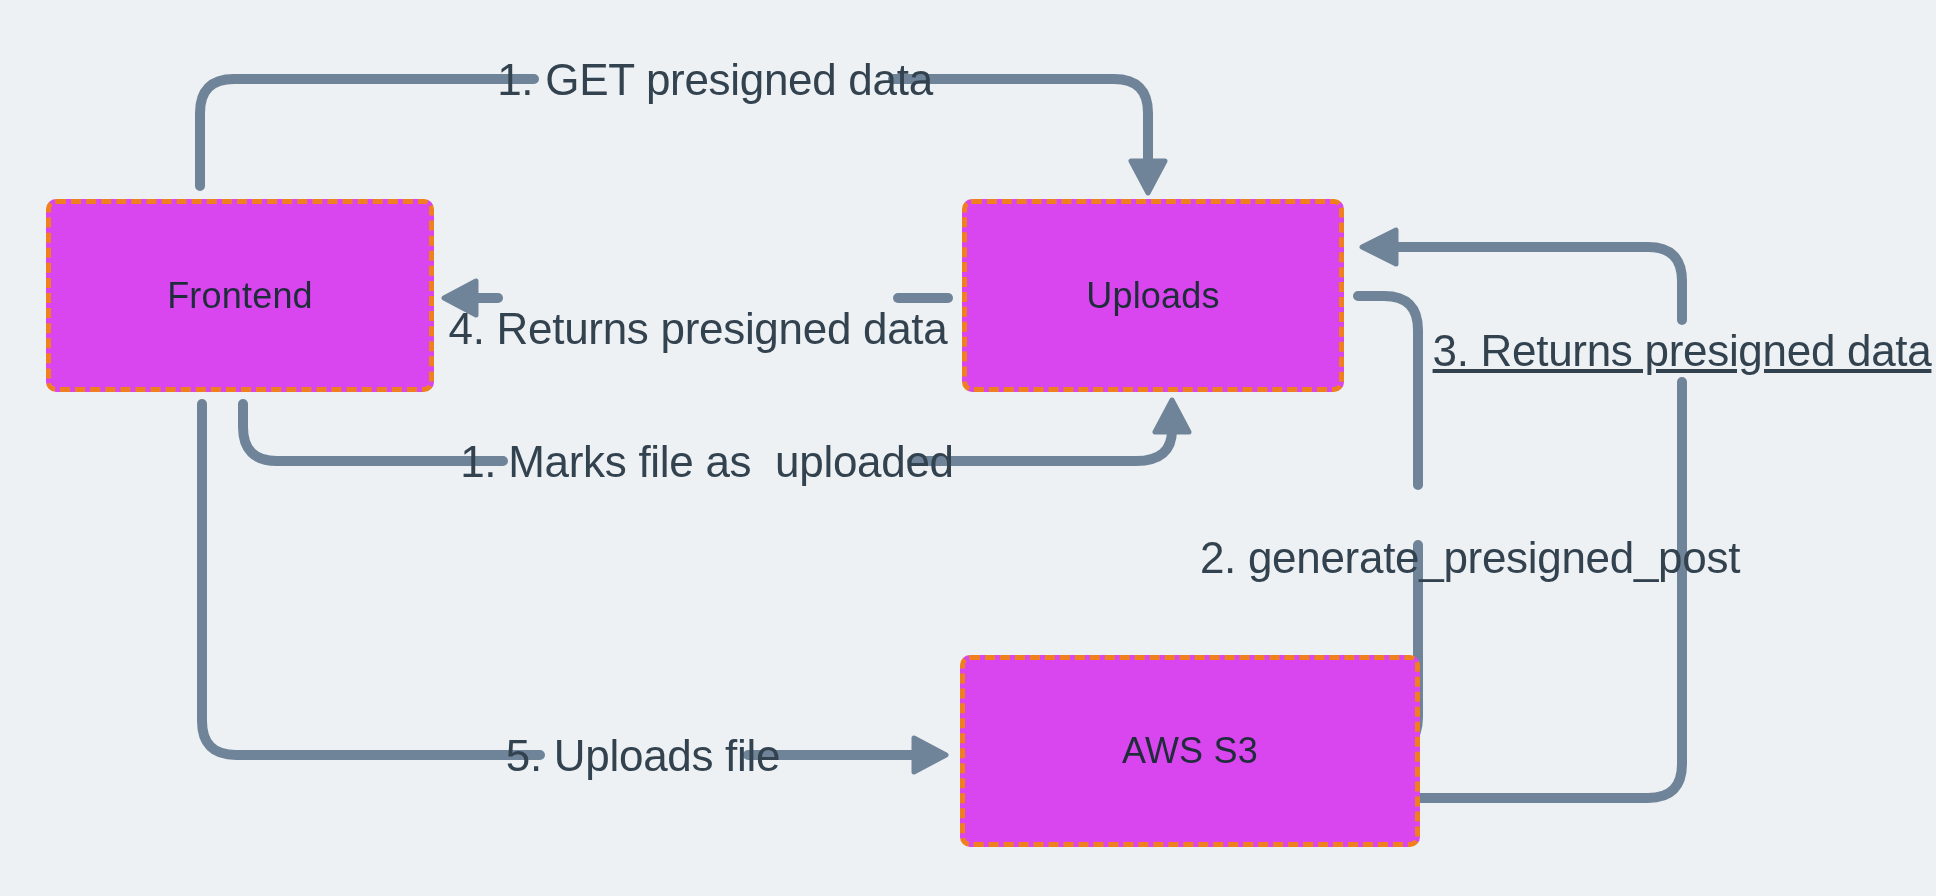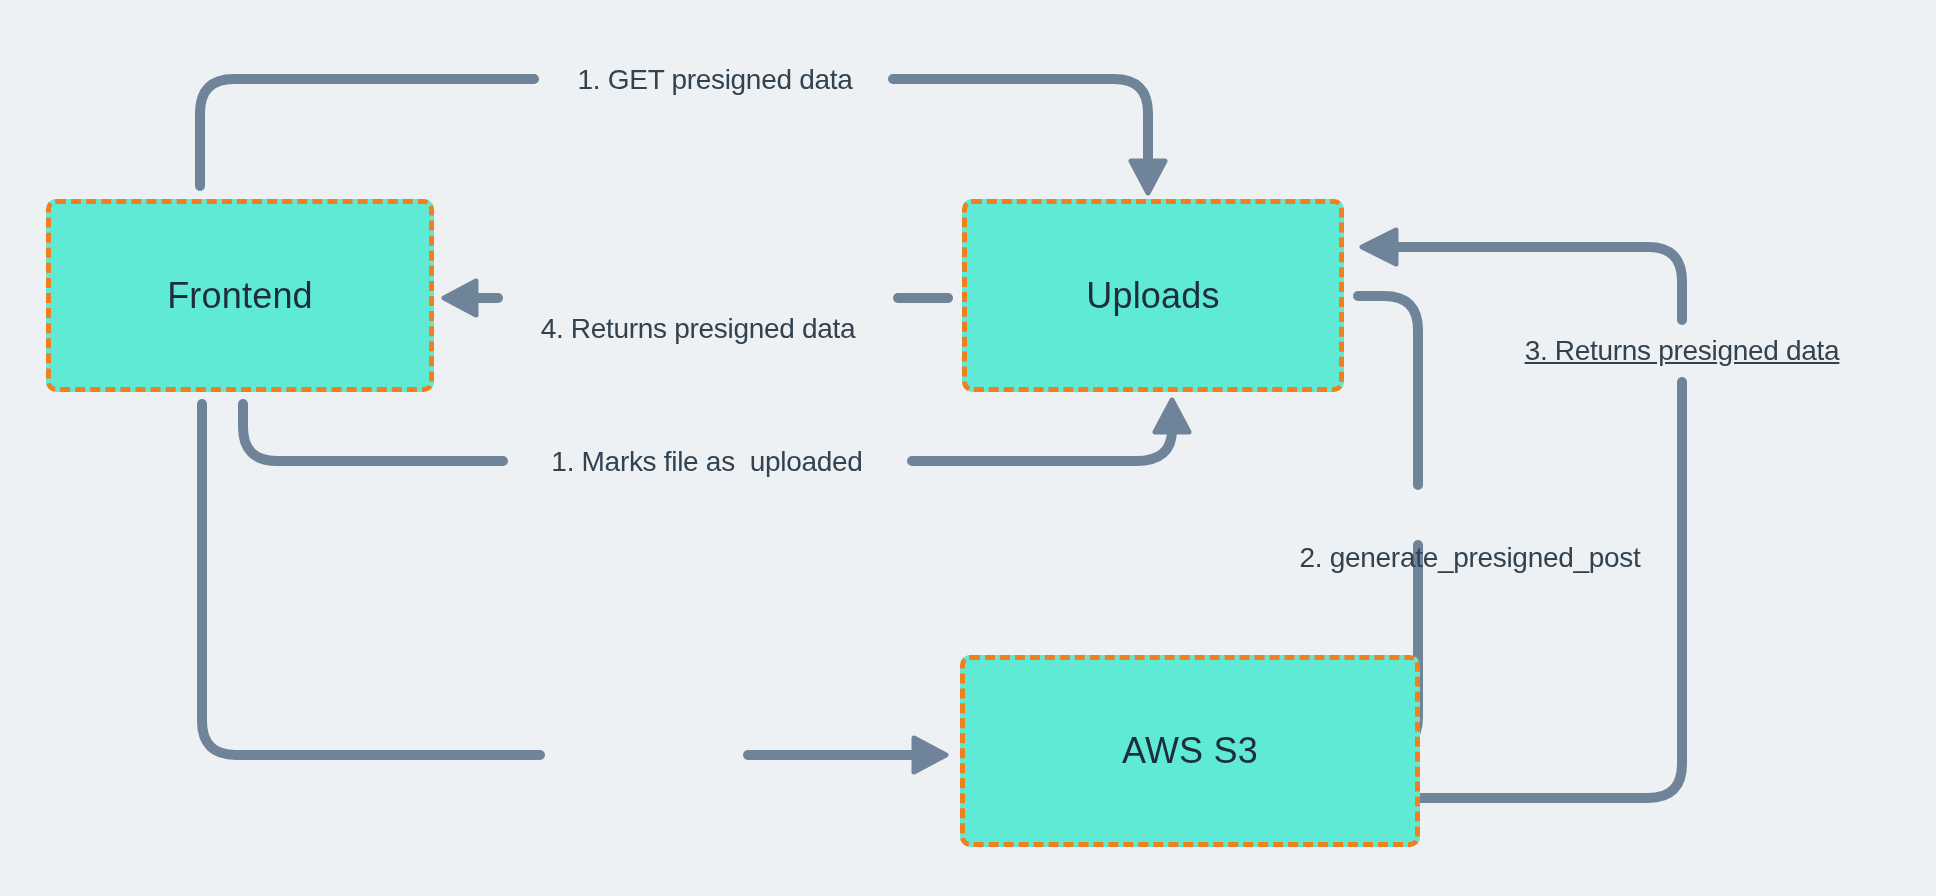--- a/index.html
+++ b/index.html
@@ -31,39 +31,39 @@
   }
   .edge-head {
     fill: #708499;
     stroke: #708499;
     stroke-width: 5;
     stroke-linejoin: round;
   }
   .node {
     position: absolute;
     box-sizing: border-box;
-    background: #5eead4;
+    background: #d946ef;
     border: 5px dashed #f0801f;
     border-radius: 10px;
     display: flex;
     align-items: center;
     justify-content: center;
   }
   .node-label {
     font-size: 36px;
     color: #1f2d3a;
     letter-spacing: 0.2px;
   }
   .node-frontend { left: 46px;  top: 199px; width: 388px; height: 193px; }
   .node-django   { left: 962px; top: 199px; width: 382px; height: 193px; }
   .node-aws-s3   { left: 960px; top: 655px; width: 460px; height: 192px; }
   .edge-label {
     position: absolute;
     transform: translate(-50%, -50%);
-    font-size: 28px;
+    font-size: 44px;
     line-height: 1;
     color: #33424f;
     white-space: pre;
     letter-spacing: -0.3px;
   }
   .edge-label-1 { left: 715px;  top: 80px;  }
   .edge-label-2 { left: 1470px; top: 514px; margin-top: 44px; }
   .edge-label-3 { left: 1682px; top: 351px; text-decoration: underline; }
   .edge-label-4 { left: 698px;  top: 299px; margin-top: 30px; }
   .edge-label-5 { left: 643px;  top: 756px; }
@@ -108,15 +108,16 @@
     <span class="node-label">Uploads</span>
   </div>
   <div class="node node-aws-s3">
     <span class="node-label">AWS S3</span>
   </div>
 
   <div class="edge-label edge-label-1">1. GET presigned data</div>
   <div class="edge-label edge-label-2">2. generate_presigned_post</div>
   <div class="edge-label edge-label-3">3. Returns presigned data</div>
   <div class="edge-label edge-label-4">4. Returns presigned data</div>
+  <div class="edge-label edge-label-5">5. Uploads file</div>
   <div class="edge-label edge-label-6">1. Marks file as  uploaded</div>
 
 </div>
 
 </body></html>

